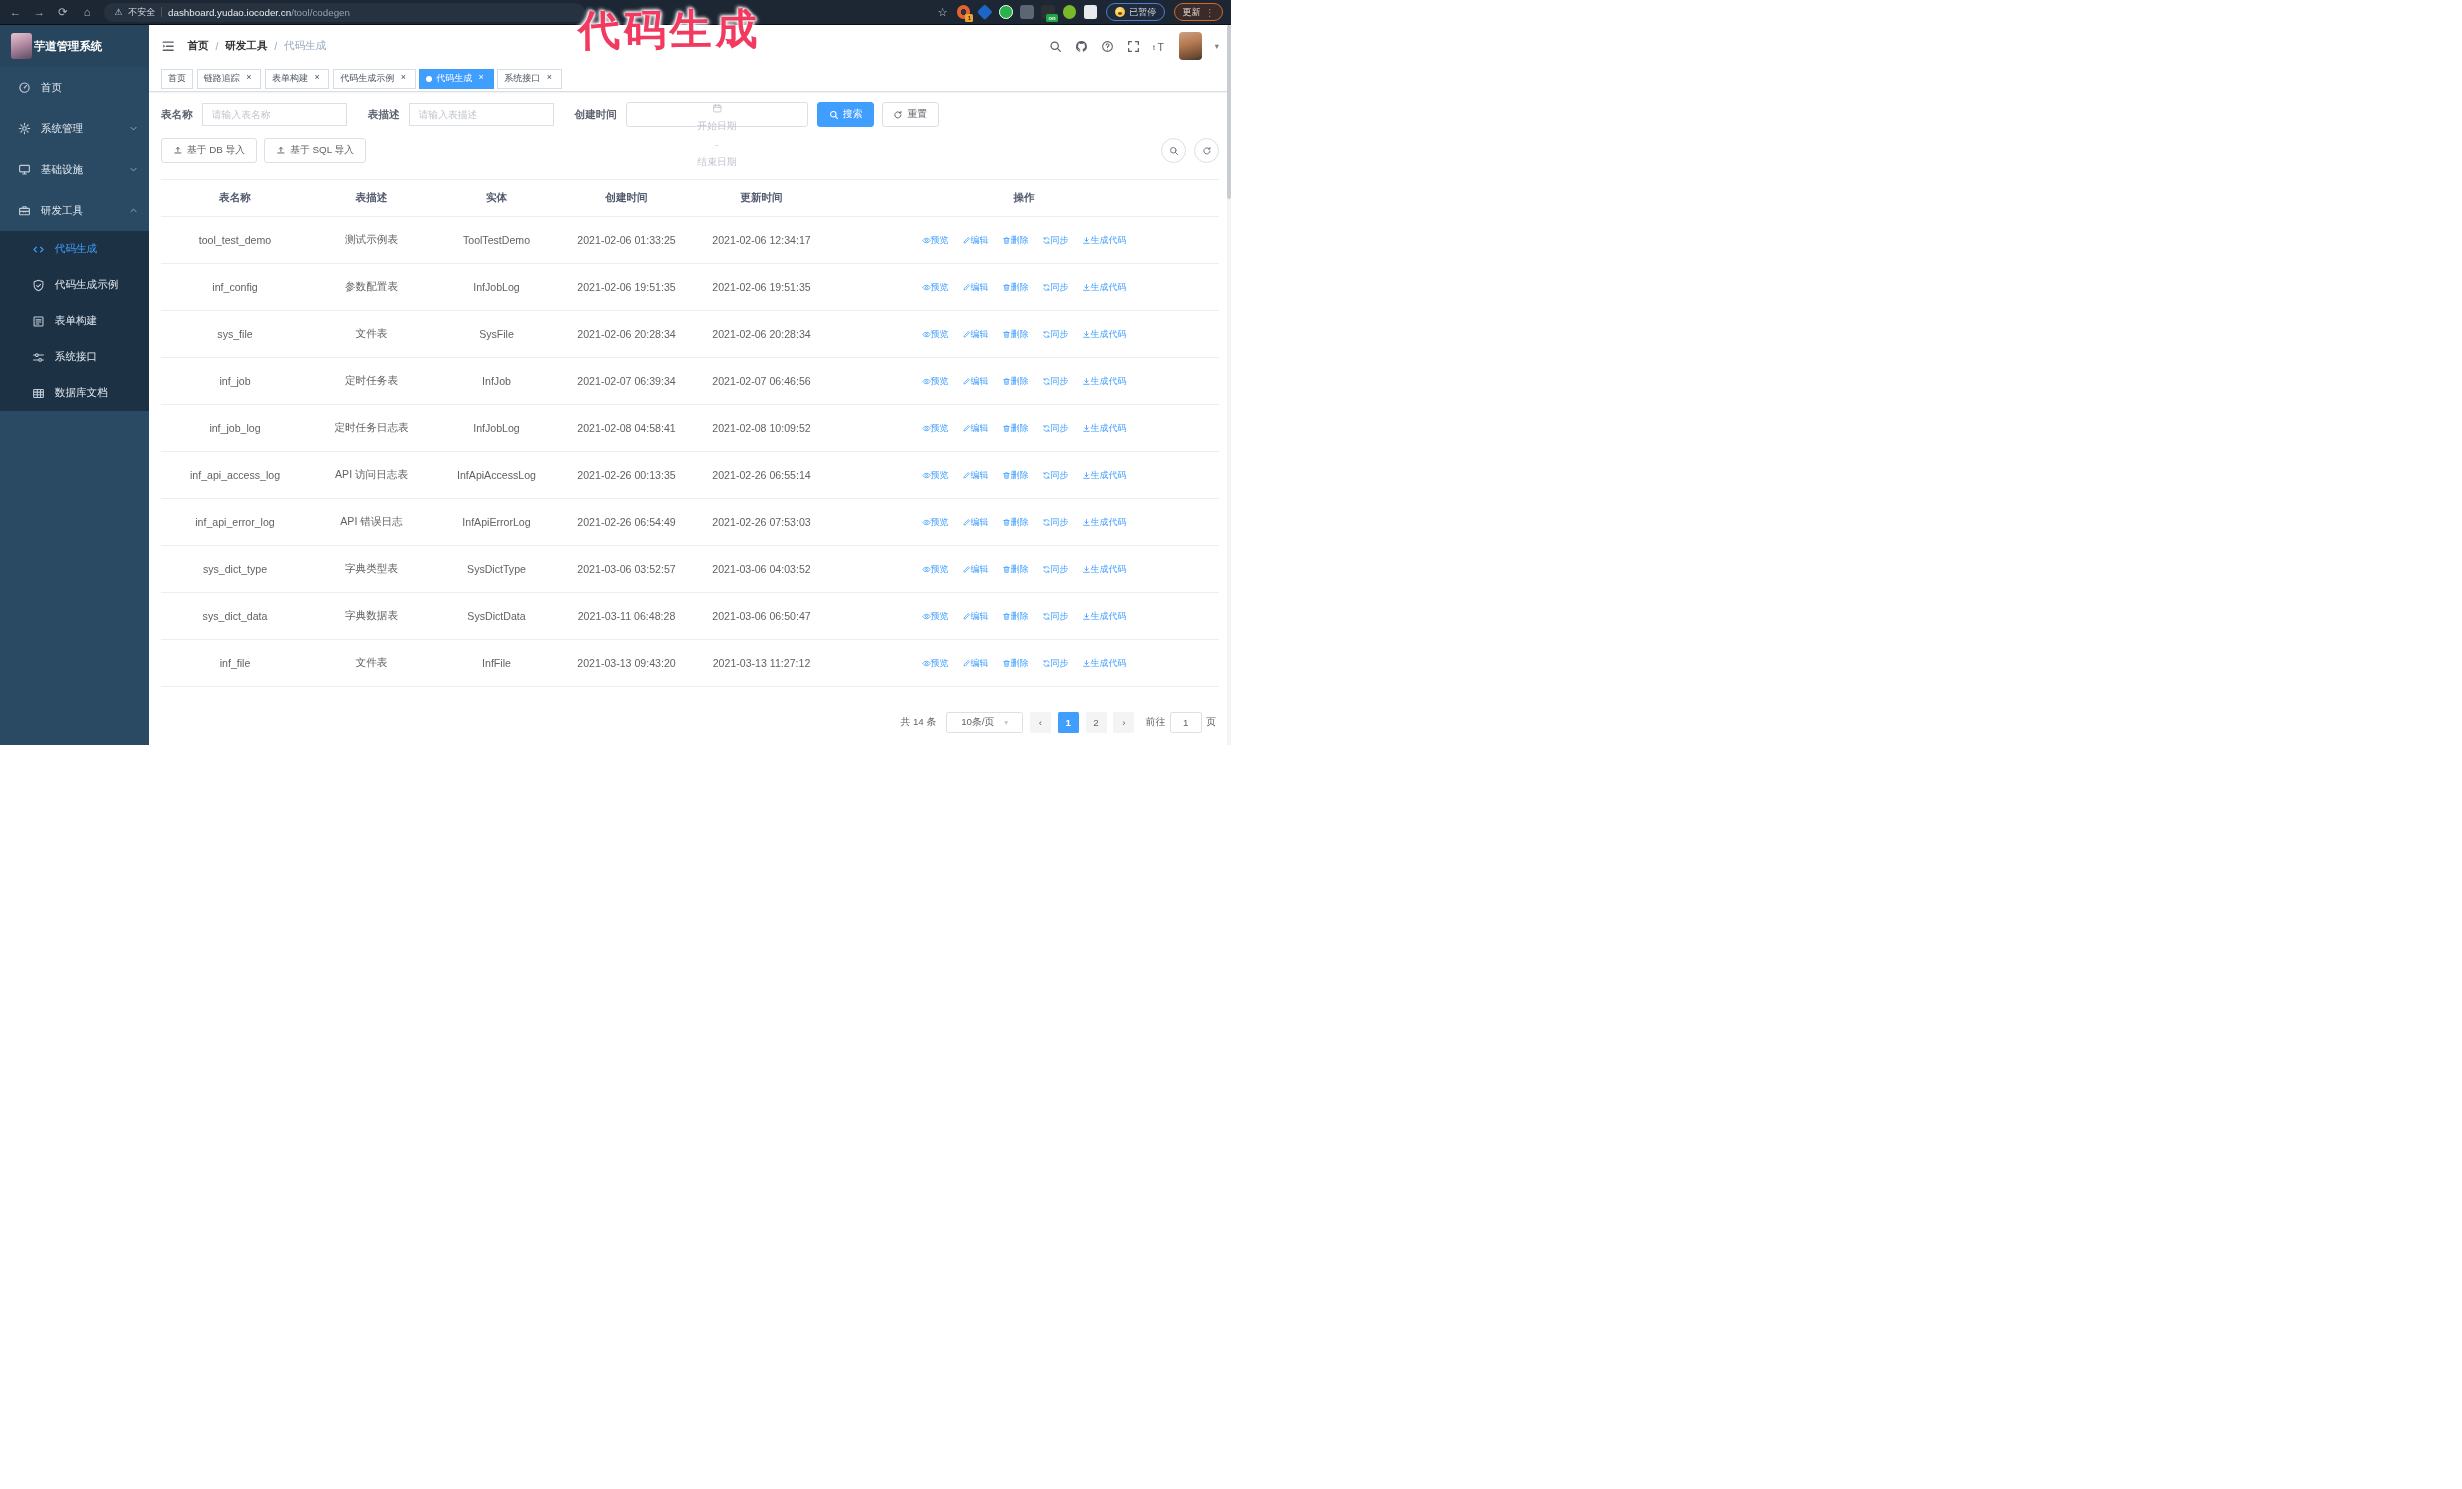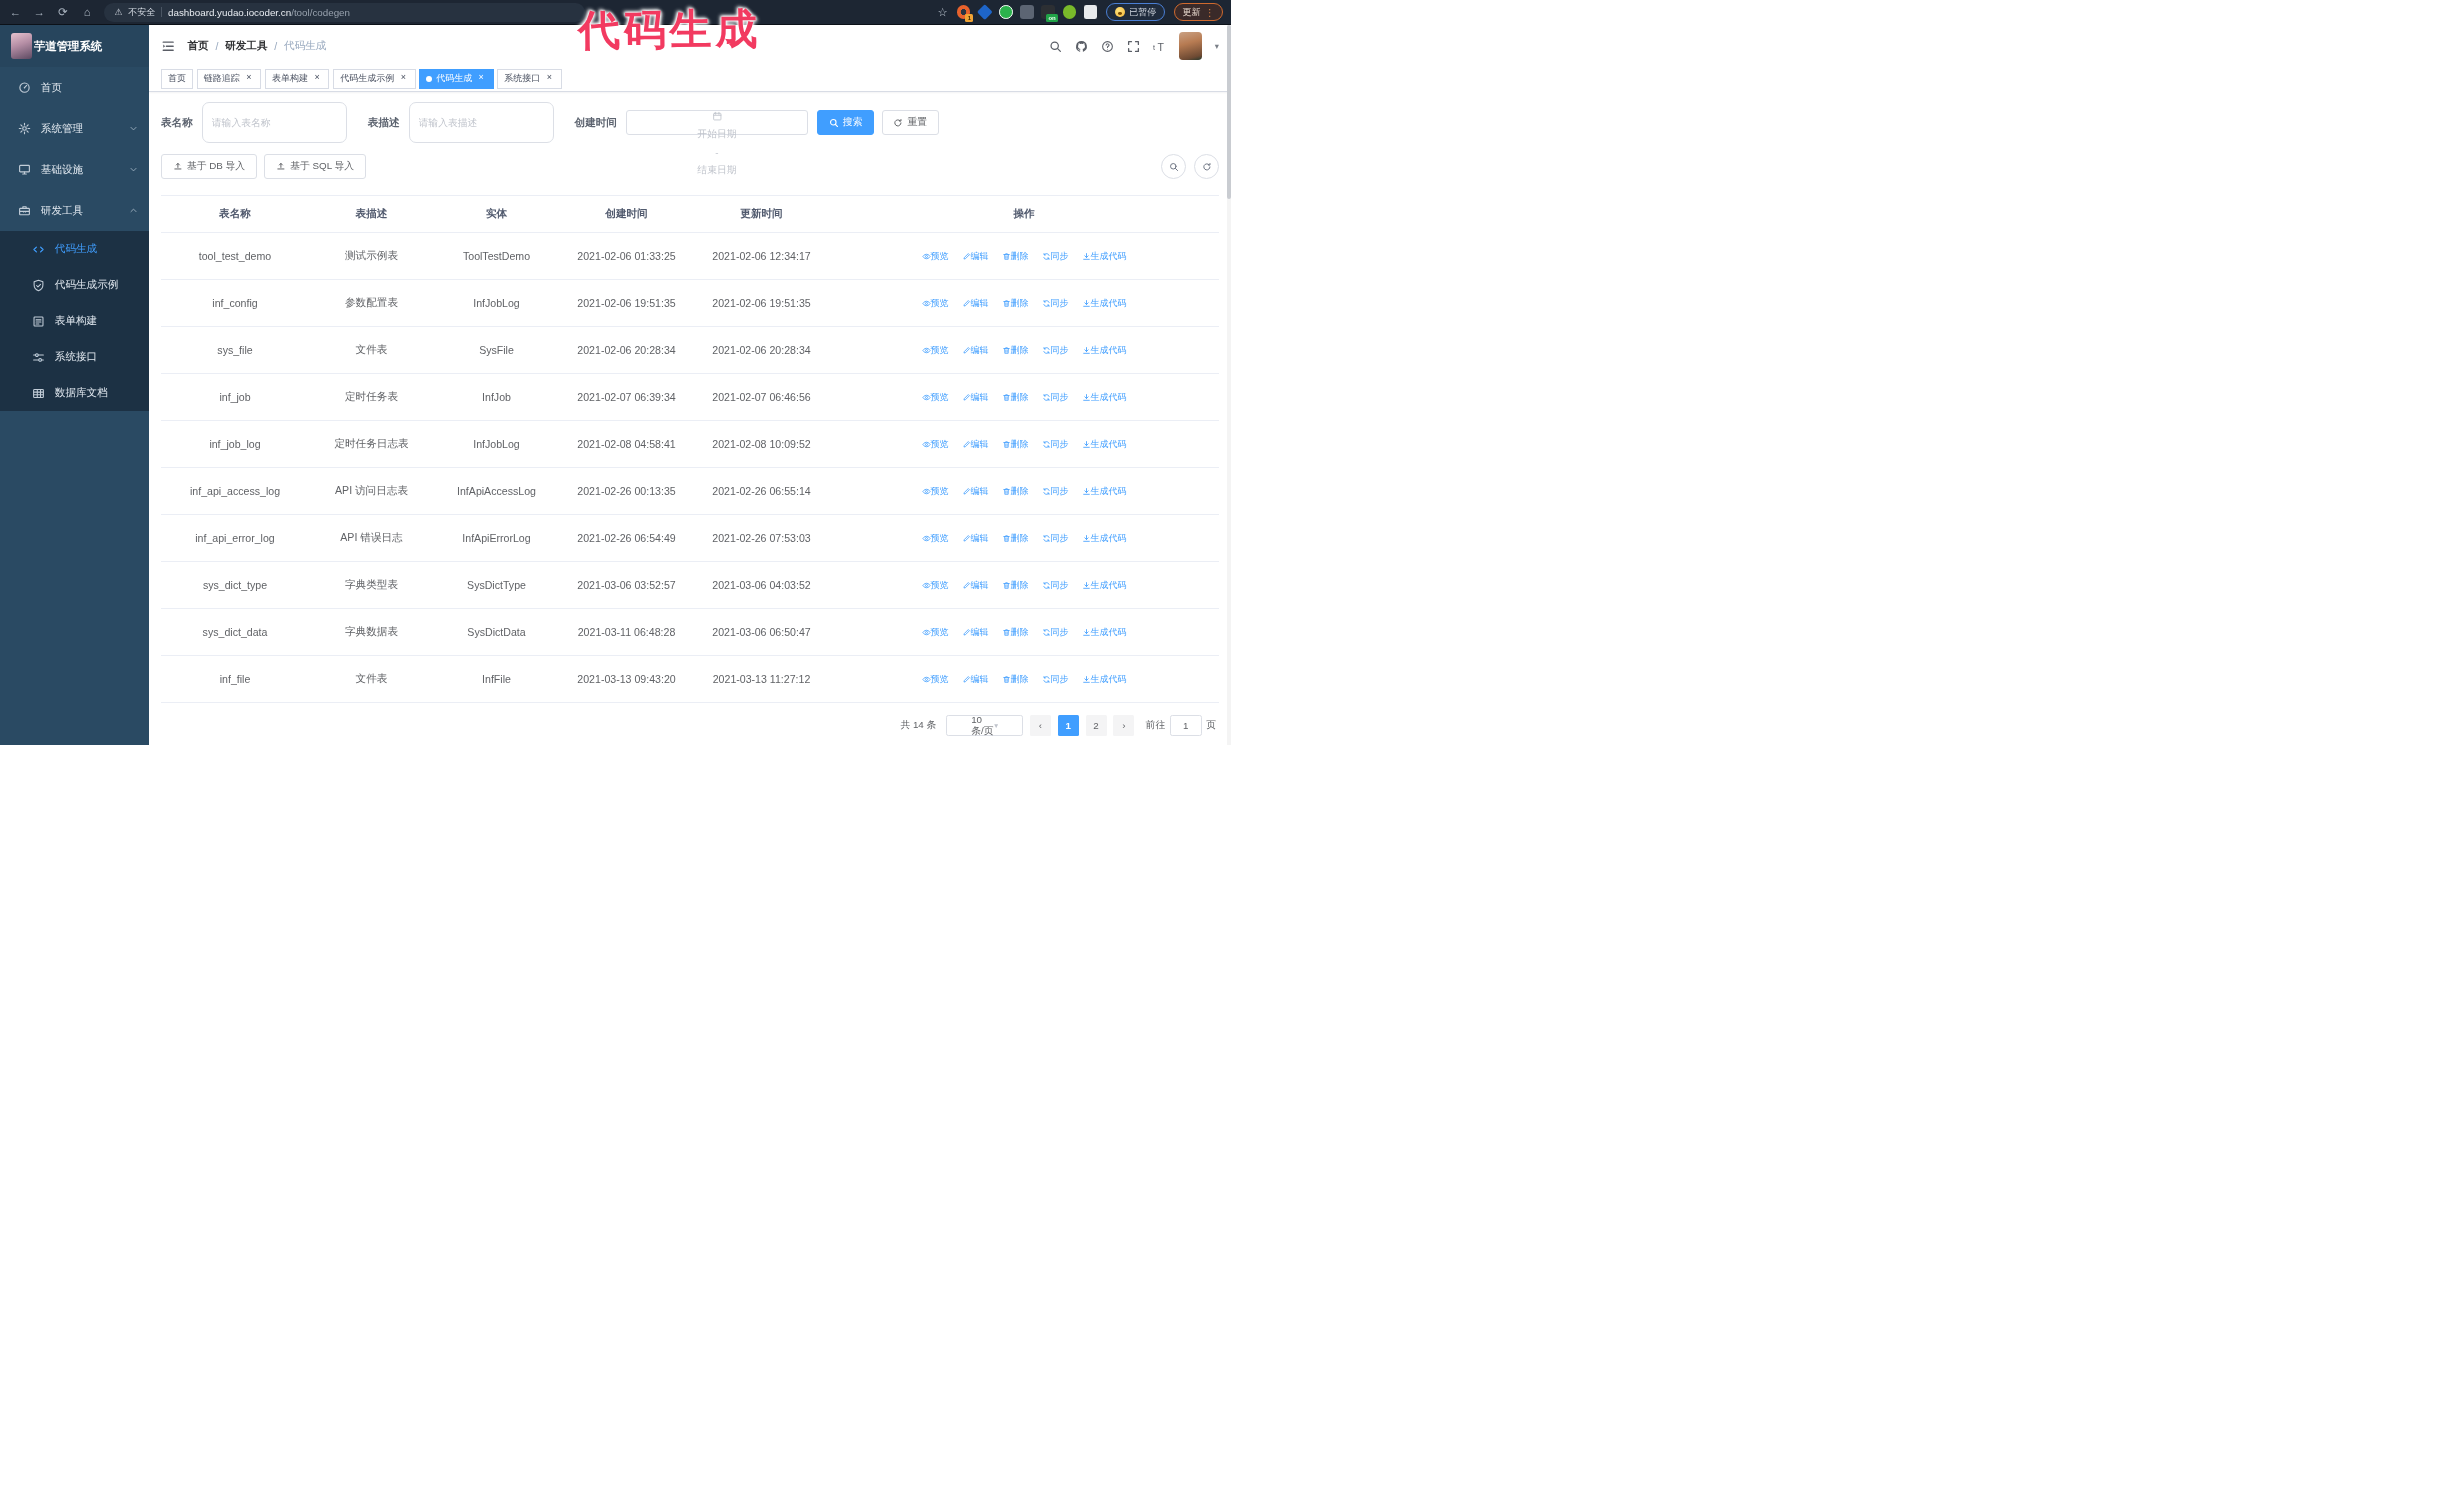--- a/index.html
+++ b/index.html
@@ -73,21 +73,21 @@
   .tag{height:19.7px;display:inline-flex;align-items:center;gap:3.8px;padding:0 6px;border:0.8px solid #d8dce5;
     background:#fff;color:#495060;font-size:9px;cursor:pointer;box-sizing:border-box;}
   .tag .dot{width:6px;height:6px;border-radius:50%;background:#fff;}
   .tag .x{width:10.6px;height:10.6px;line-height:9.8px;text-align:center;border-radius:50%;font-size:9px;}
   .tag.active{background:#409eff;border-color:#409eff;color:#fff;}
   
   .content{flex:1;display:flex;flex-direction:column;padding:10.6px 12px 0;min-height:0;}
   .filter-row{display:flex;align-items:center;font-size:10.6px;color:#5d6470;margin-bottom:10.6px;}
   .f-label{font-weight:600;margin-right:9px;white-space:nowrap;}
   .f-group{display:flex;align-items:center;margin-right:21px;}
-  .tin{height:41px;border:0.8px solid #dcdfe6;border-radius:7px;padding:8px 9px;font-size:9.8px;
+  .tin{height:23px;border:0.8px solid #dcdfe6;border-radius:0;padding:8px 9px;font-size:9.8px;
     color:#606266;box-sizing:border-box;outline:none;font-family:inherit;}
   .tin::placeholder{color:#c0c4cc;}
   .date-range{height:25px;width:182px;border:0.8px solid #dcdfe6;border-radius:3px;display:flex;
     align-items:center;padding:0 7.6px;gap:6px;box-sizing:border-box;color:#c0c4cc;font-size:9.8px;cursor:pointer;flex-direction:column;}
   .date-range .cal{width:10.6px;height:10.6px;color:#c0c4cc;}
   .date-range .cal svg{width:100%;height:100%;}
   .date-range .dp{flex:1;text-align:center;white-space:nowrap;}
   .btn{height:25px;border-radius:3px;padding:0 10.6px;font-size:9.8px;display:inline-flex;align-items:center;
     gap:4.5px;cursor:pointer;border:0.8px solid #dcdfe6;background:#fff;color:#606266;box-sizing:border-box;white-space:nowrap;}
   .btn .bic{width:9.8px;height:9.8px;}
@@ -106,21 +106,21 @@
   tbody td{padding:16px 6px;border-bottom:0.8px solid #ebeef5;text-align:center;word-wrap:break-word;}
   .actions{display:flex;align-items:center;justify-content:center;gap:13px;flex-wrap:nowrap;}
   .action{color:#409eff;font-size:9px;display:inline-flex;align-items:center;gap:0;cursor:pointer;white-space:nowrap;}
   .action .aic{width:9px;height:9px;}
   .action .aic svg{width:100%;height:100%;display:block;}
   
   .pagination{margin-top:auto;display:flex;align-items:center;justify-content:flex-end;gap:6.8px;
     padding:12px 3px 0;font-size:9.8px;color:#606266;margin-bottom:12px;}
   .pg-total{margin-right:3px;}
   .page-size{width:77px;height:21px;border:0.8px solid #dcdfe6;border-radius:2.3px;display:flex;align-items:center;
-    justify-content:space-between;padding:0 24px;box-sizing:border-box;cursor:pointer;color:#606266;}
+    justify-content:space-between;padding:0 14px;box-sizing:border-box;cursor:pointer;color:#606266;}
   .page-size .caret{font-size:7.6px;color:#c0c4cc;}
   .pg-btn{min-width:21px;height:21px;border-radius:1.5px;background:#f4f4f5;color:#606266;display:inline-flex;
     align-items:center;justify-content:center;font-size:9.8px;cursor:pointer;padding:0 3px;box-sizing:border-box;}
   .pg-btn.active{background:#409eff;color:#fff;font-weight:bold;}
   .goto{display:flex;align-items:center;gap:4.5px;margin-left:4.5px;}
   .goto-input{width:32px;height:21px;border:0.8px solid #dcdfe6;border-radius:2.3px;text-align:center;
     font-size:9.8px;color:#606266;box-sizing:border-box;outline:none;font-family:inherit;}
   
   .watermark{position:absolute;left:578px;top:1.5px;z-index:60;font-size:42px;font-weight:bold;
     letter-spacing:3.8px;color:#f23a60;transform:rotate(-.5deg);pointer-events:none;

